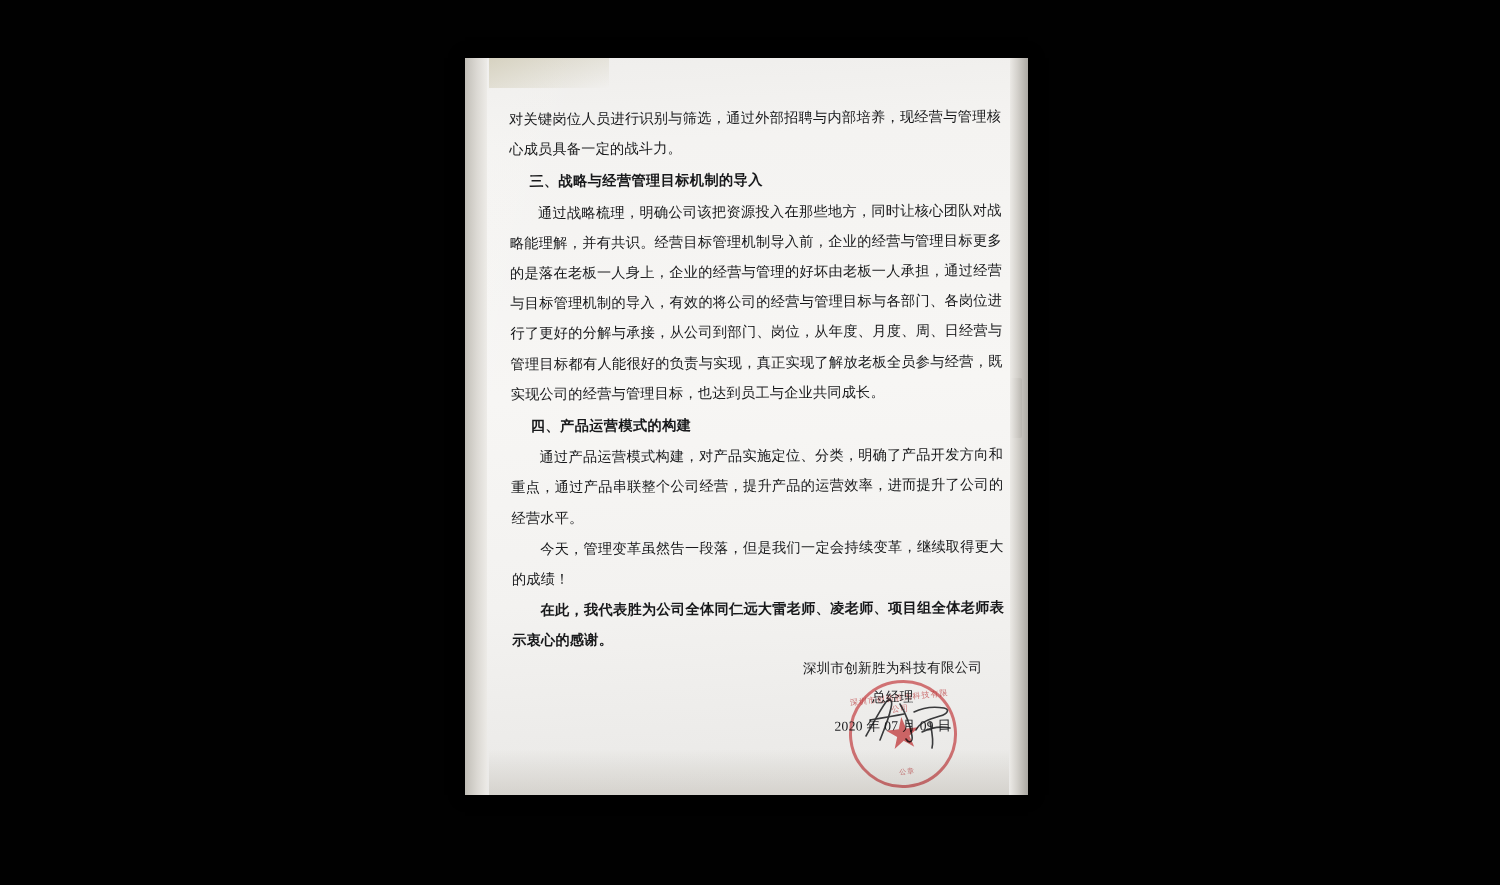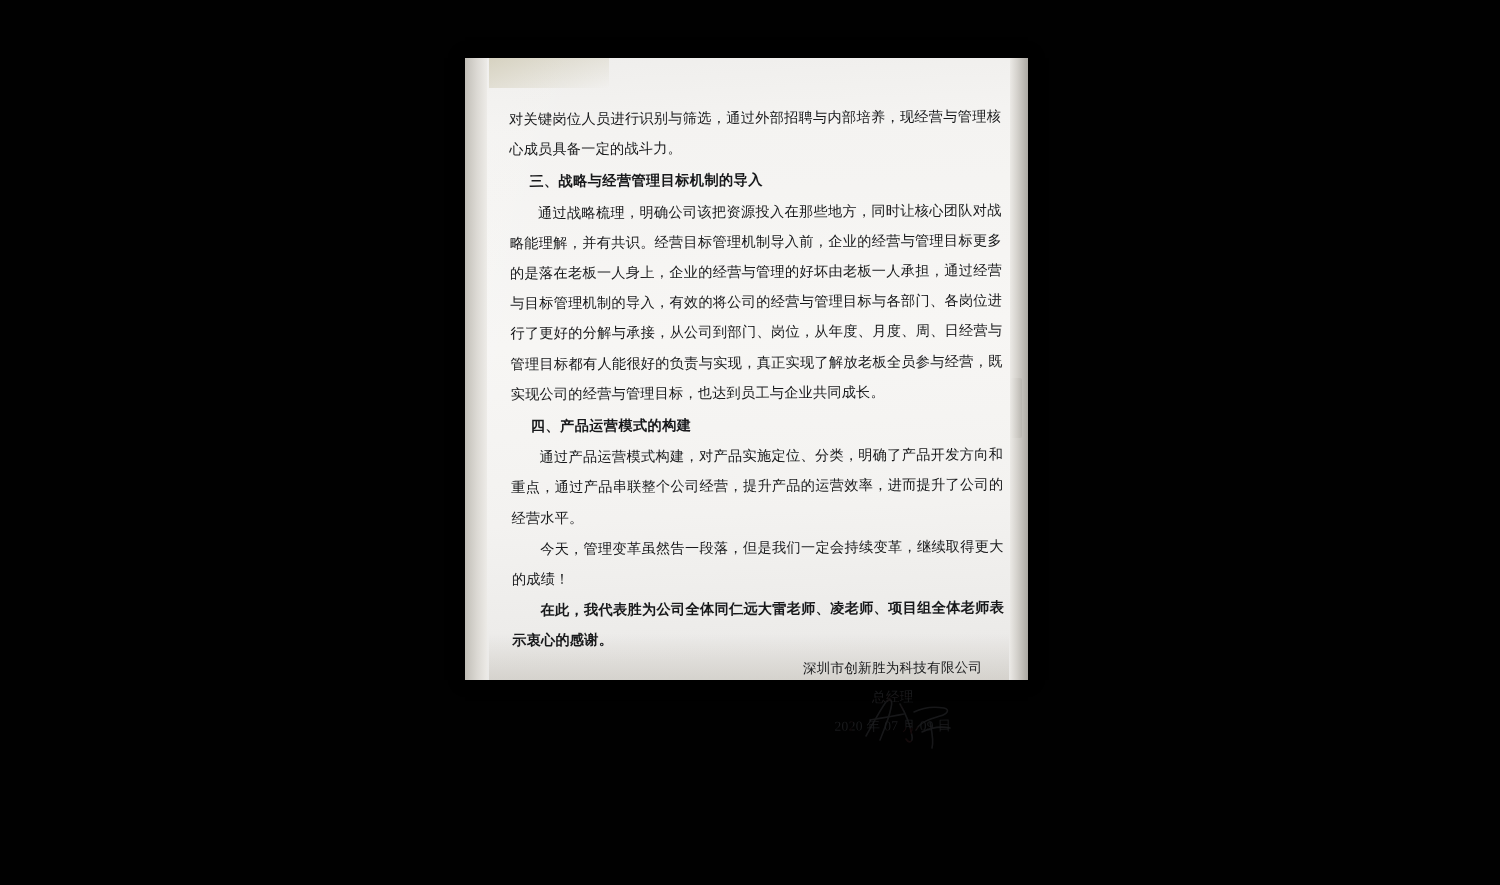--- a/index.html
+++ b/index.html
@@ -20,21 +20,21 @@
     height: 885px;
     background: #010101;
   }
 
   
   #paper-photo {
     position: absolute;
     left: 465px;
     top: 58px;
     width: 563px;
-    height: 622px;
+    height: 737px;
     background:
       linear-gradient(100deg, rgba(255,255,255,0.10) 0%, rgba(0,0,0,0.0) 22%),
       linear-gradient(177deg, #efeeec 0%, #f4f3f1 12%, #f7f6f4 45%, #f3f2f0 72%, #e9e8e6 100%);
     box-shadow: 0 0 14px rgba(0,0,0,0.55);
   }
   
   #paper-photo::before {
     content: "";
     position: absolute;
     left: 0; top: 0;

